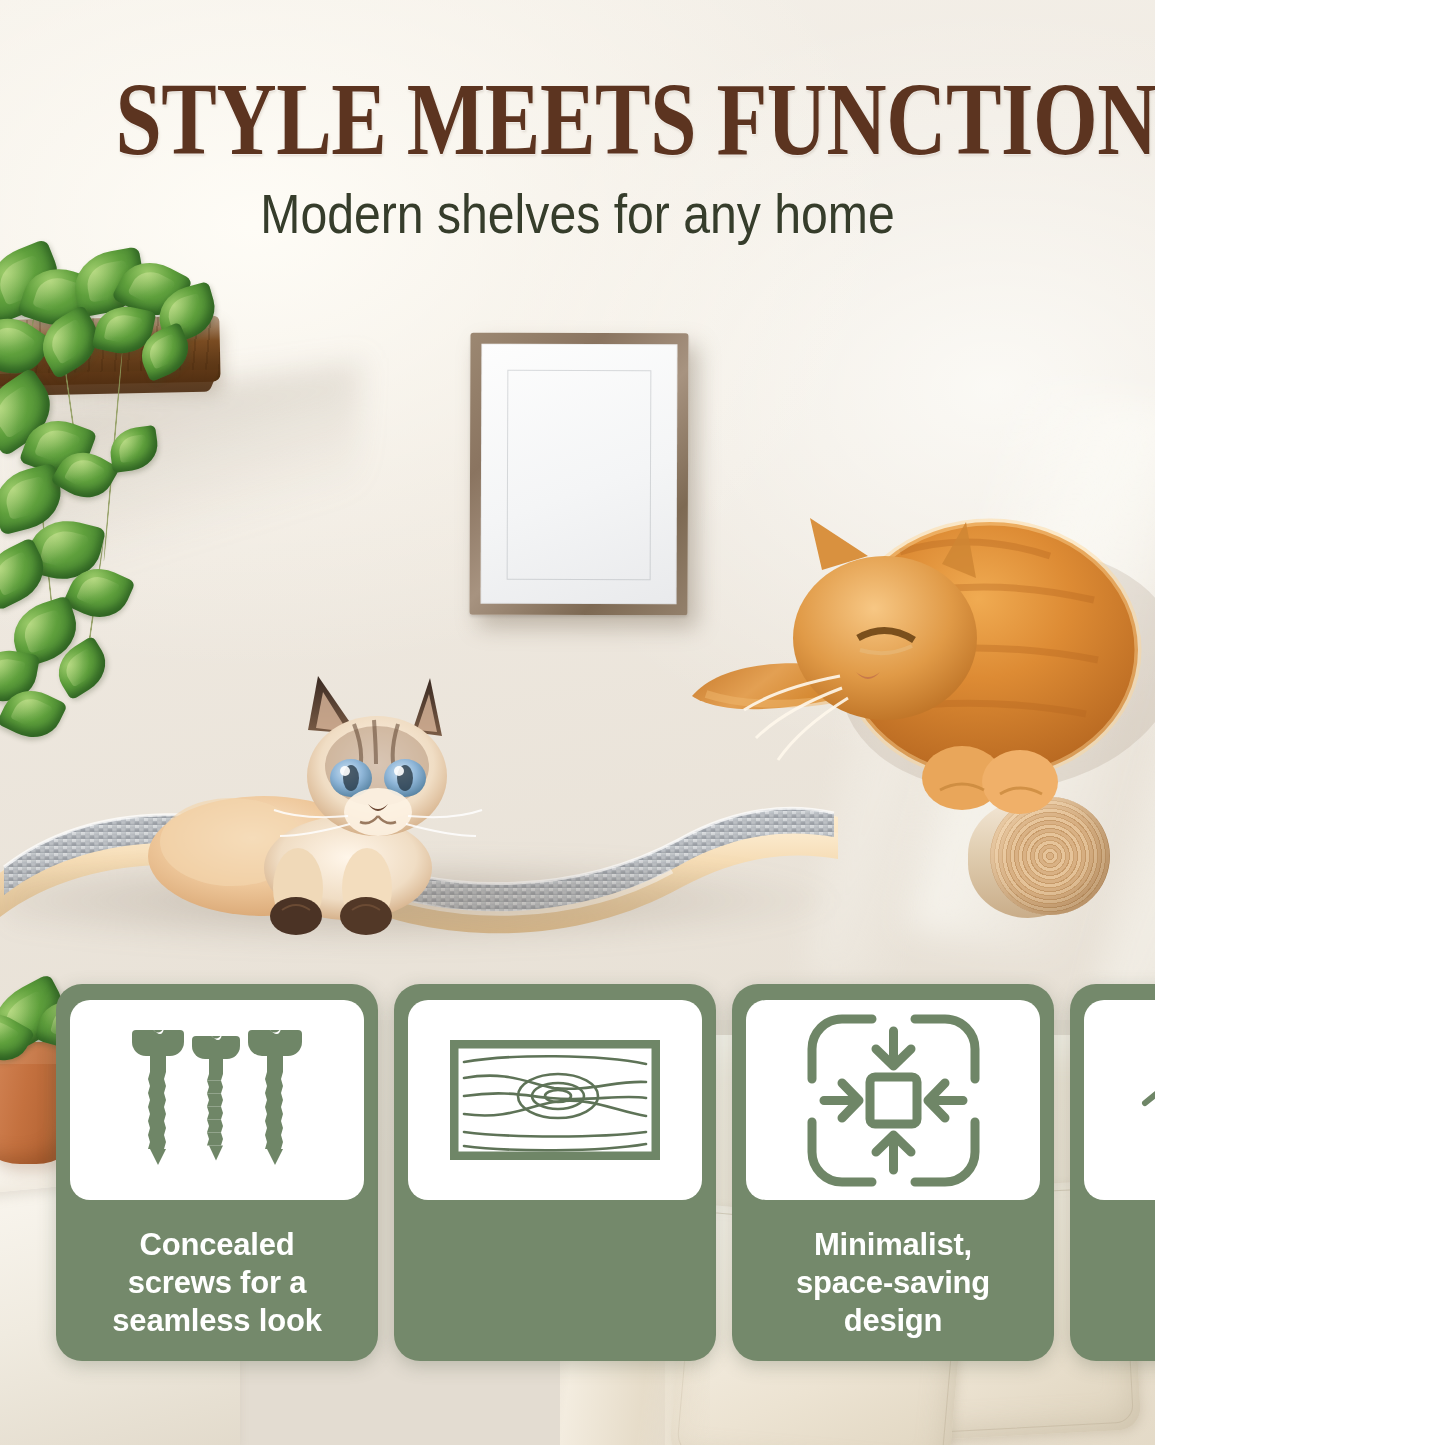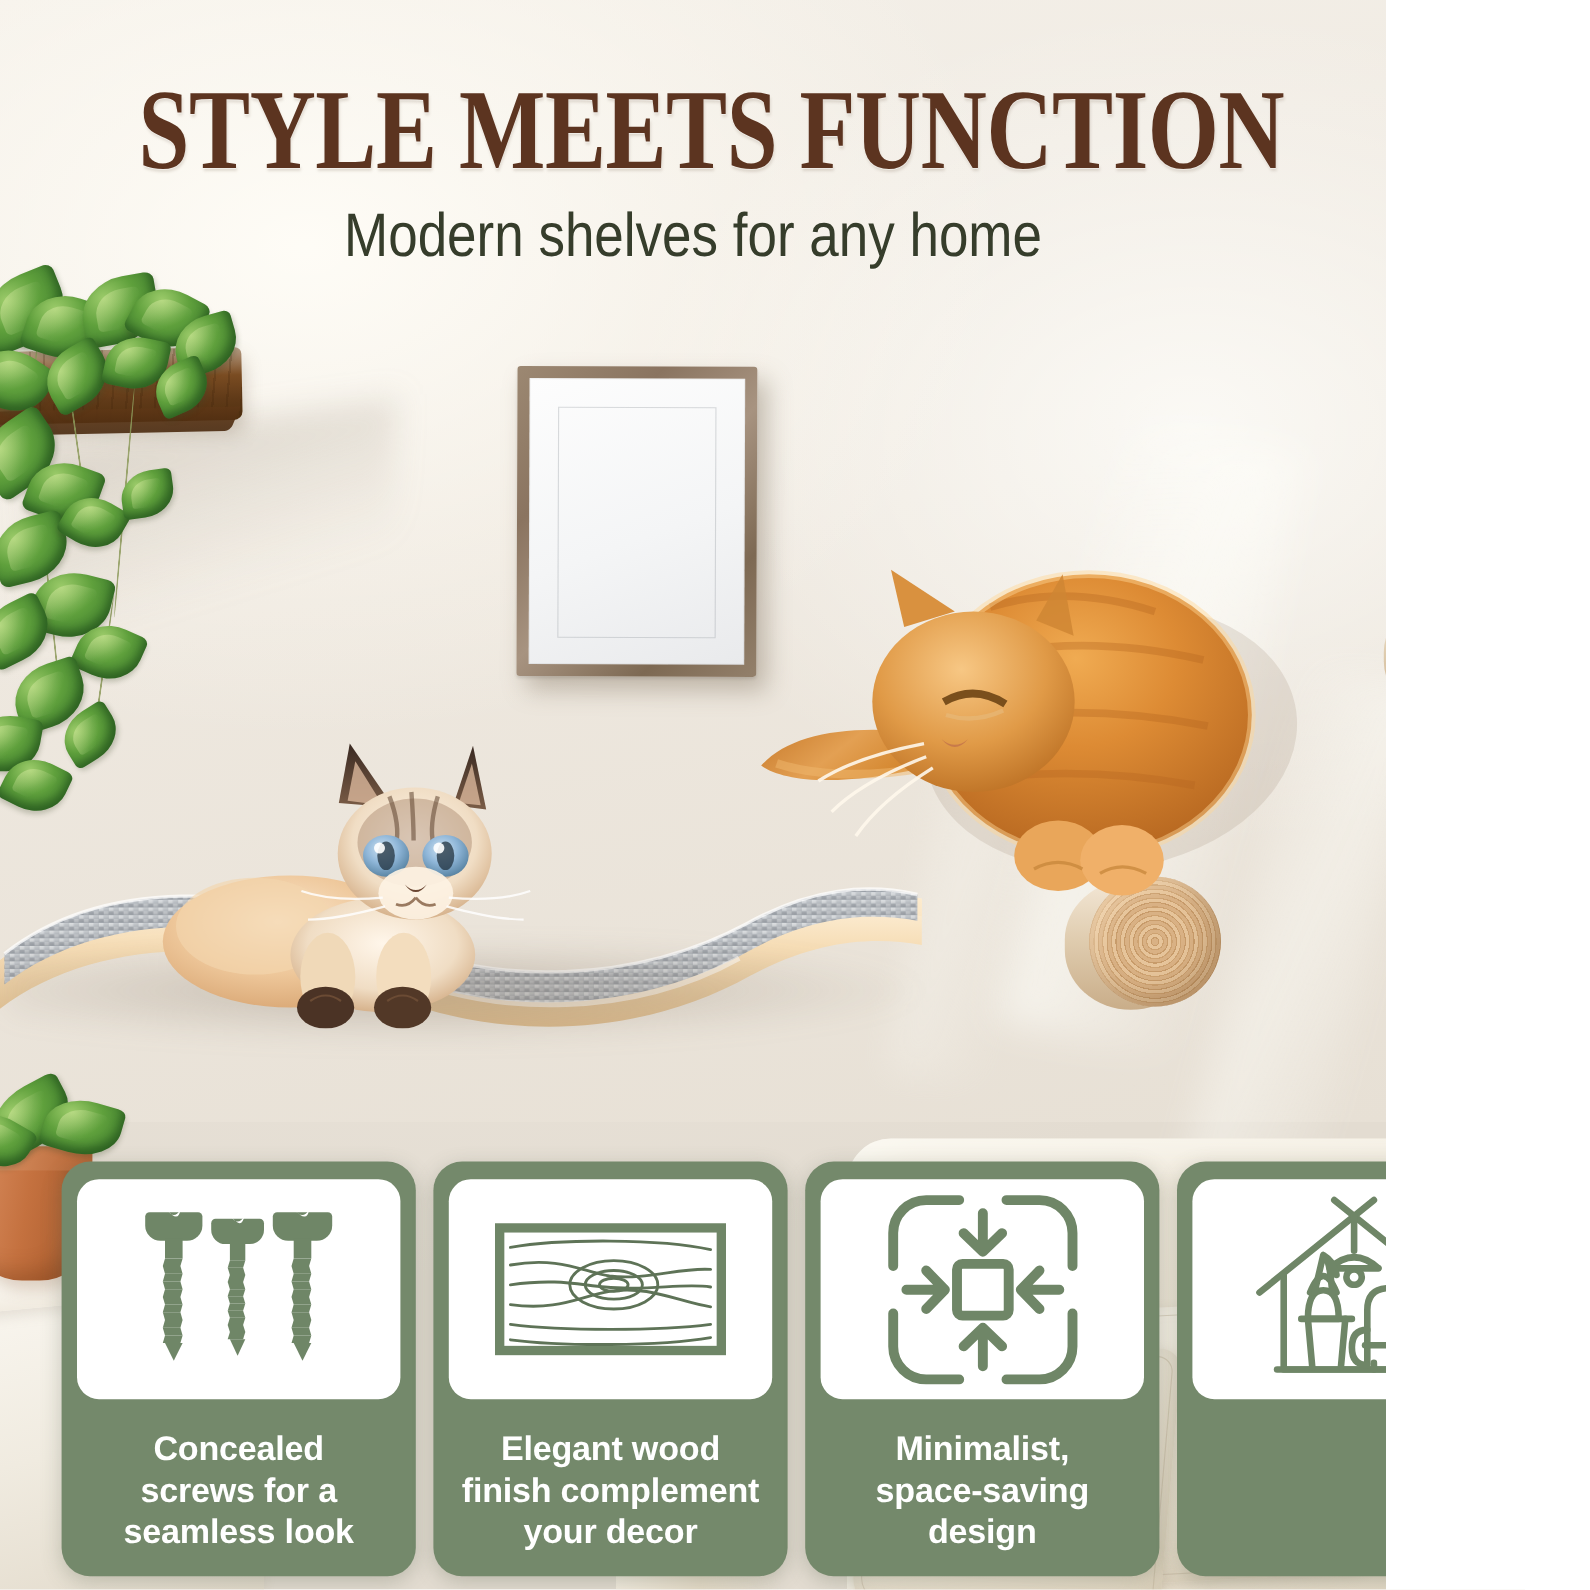--- a/index.html
+++ b/index.html
@@ -7,21 +7,21 @@
     margin: 0;
     padding: 0;
     background: #ffffff;
   }
   body {
     font-family: "Liberation Sans", sans-serif;
   }
 
   #banner {
     position: relative;
-    width: 1260px;
+    width: 1155px;
     height: 1445px;
     overflow: hidden;
     background: #efeae2;
   }
 
   
   .scene {
     position: absolute;
     inset: 0;
     background:
@@ -240,21 +240,21 @@
     transform: scaleX(0.86);
     transform-origin: center top;
     white-space: nowrap;
     text-shadow: 0 1px 0 rgba(255,255,255,0.4);
   }
 
   
   .cards {
     position: absolute;
     left: 56px;
-    top: 1056px;
+    top: 984px;
     width: 1336px;
     display: flex;
     gap: 16px;
   }
   .card {
     flex: 1 1 0;
     background: #74896b;
     border-radius: 26px;
     padding: 16px 14px 22px 14px;
     box-sizing: border-box;
@@ -603,23 +603,20 @@
             <path d="M14,56 C56,50 76,56 100,58 C140,62 170,54 196,58"></path>
             <path d="M14,74 C58,80 78,66 104,62 C140,56 168,72 196,76"></path>
             <path d="M14,92 C60,98 150,98 196,92"></path>
             <path d="M14,106 C60,112 150,112 196,104"></path>
             <ellipse cx="108" cy="56" rx="40" ry="22"></ellipse>
             <ellipse cx="108" cy="56" rx="26" ry="13"></ellipse>
             <ellipse cx="108" cy="56" rx="13" ry="6"></ellipse>
           </g>
         </svg>
       </div>
-      <div class="card-label">Elegant wood
-finish complement
-your decor</div>
     </div>
 
     <div class="card">
       <div class="card-icon-box">
         <svg width="175" height="175" viewBox="0 0 175 175">
           <g fill="none" stroke="#6f8667" stroke-width="9" stroke-linecap="round">
 
             <path d="M66,6 H36 A30,30 0 0 0 6,36 V66"></path>
             <path d="M109,6 H139 A30,30 0 0 1 169,36 V66"></path>
             <path d="M169,109 V139 A30,30 0 0 1 139,169 H109"></path>

